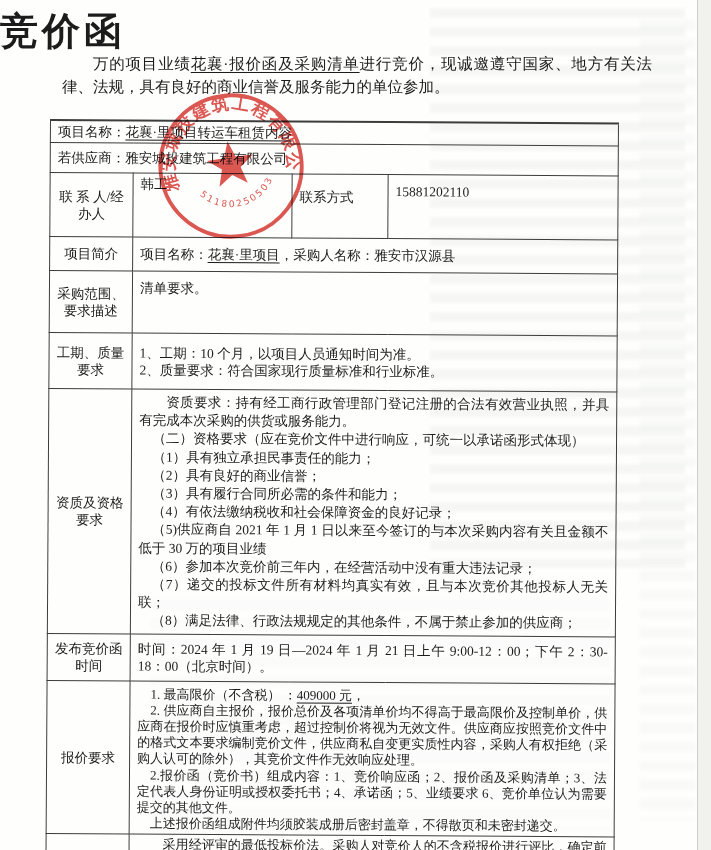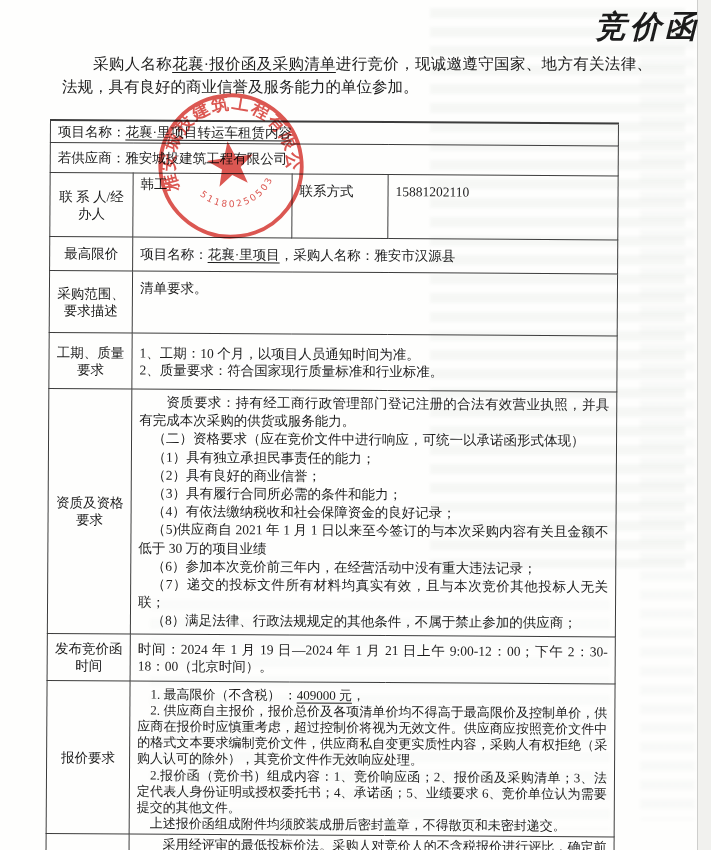--- a/index.html
+++ b/index.html
@@ -33,24 +33,23 @@
     filter: blur(1.5px);
     opacity:.55;
   }
   .bleed.b1 { left:430px; top:8px;  width:255px; height:560px; }
   .bleed.b2 { left:150px; top:600px; width:460px; height:230px; opacity:.25; }
   .bleed.b3 { left:640px; top:20px; width:55px;  height:800px; opacity:.35; }
 
   
   .title {
     position:absolute; top:6px; left:0; width:700px;
-    text-align:right;
-    font-size:31px; font-weight:bold;
+    text-align:left;
+    font-size:38px; font-weight:bold;
     letter-spacing:4px;
-    font-style:italic;
   }
   .intro {
     position:absolute; top:52px; left:62px; width:590px;
     font-size:15.5px; line-height:23px;
     text-align:justify;
     text-indent:2em;
   }
   .u { text-decoration:underline; text-underline-offset:3px; }
 
   
@@ -104,21 +103,21 @@
 <div class="page">
 
   <div class="scan-edge-area"></div>
   <div class="scan-edge-line"></div>
   <div class="bleed b1"></div>
   <div class="bleed b2"></div>
   <div class="bleed b3"></div>
 
   <div class="title">竞价函</div>
 
-  <div class="intro"><span>采购人名称</span><span class="u">花襄·报价函及采购清单</span><span>进行竞价，现诚邀遵守国家、地方有关法律、法规，具有良好的商业信誉及服务能力的单位参加。</span></div>
+  <div class="intro"><span>万的项目业绩</span><span class="u">花襄·报价函及采购清单</span><span>进行竞价，现诚邀遵守国家、地方有关法律、法规，具有良好的商业信誉及服务能力的单位参加。</span></div>
 
   <table class="doc">
     <colgroup>
       <col style="width:83px">
         <col style="width:159px">
         <col style="width:96px">
         <col style="width:230px">
     </colgroup>
 
     <tbody>
@@ -127,26 +126,26 @@
     </tr>
 
     <tr style="height:30px">
       <td colspan="4" class="full"><span>若供应商：</span><span>雅安城投建筑工程有限公司</span></td>
     </tr>
 
     <tr style="height:64px">
       <td class="lbl">联 系 人/经
 办人</td>
       <td class="cell-top" style="">韩工</td>
-      <td class="cell-top" style="padding-top:8px">联系方式</td>
+      <td class="cell-top" style="padding-top:14px">联系方式</td>
       <td class="cell-top" style="padding-top:8px">15881202110</td>
     </tr>
 
     <tr style="height:34px">
-      <td class="lbl">最高限价</td>
+      <td class="lbl">项目简介</td>
       <td colspan="3"><span>项目名称：</span><span class="u">花襄·里项目</span><span>，采购人名称：雅安市汉源县</span></td>
     </tr>
 
     <tr style="height:62px">
       <td class="lbl">采购范围、
 要求描述</td>
       <td colspan="3" class="cell-top" style="padding-top:8px">清单要求。</td>
     </tr>
 
     <tr style="height:56px">

